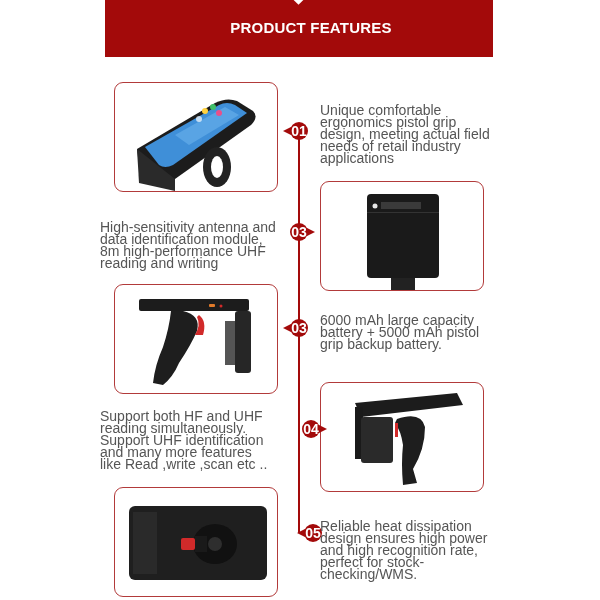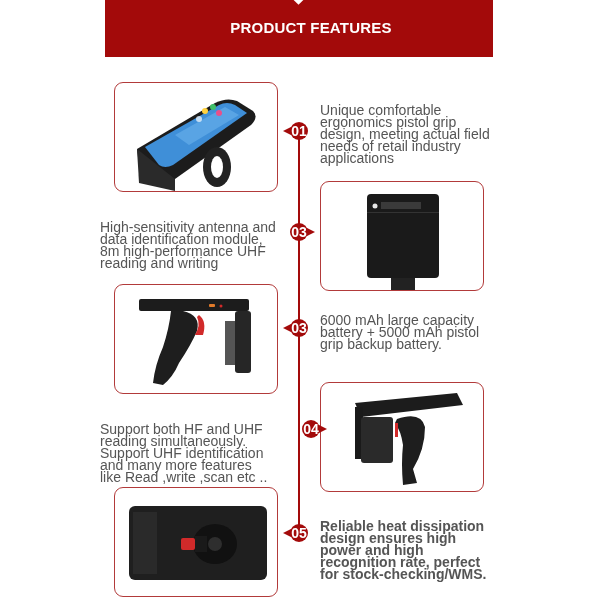--- a/index.html
+++ b/index.html
@@ -81,26 +81,26 @@
 <div class="box" style="left:320px; top:382px;">
   <svg width="162" height="108" viewBox="0 0 162 108">
     <path d="M34 20 L136 10 L142 22 L40 34 Z" fill="#1c1c1c"></path>
     <rect x="34" y="24" width="8" height="52" fill="#1a1a1a"></rect>
     <rect x="40" y="34" width="32" height="46" rx="3" fill="#2a2a2a"></rect>
     <path d="M76 36 Q100 28 104 44 Q104 66 92 86 L96 100 L82 102 Q80 80 82 62 Q80 48 74 40 Z" fill="#1e1e1e"></path>
     <rect x="74" y="40" width="3" height="14" fill="#d12a2a"></rect>
   </svg>
 </div>
 <div class="badge right" style="left:302px; top:420px;">04</div>
-<div class="desc r" style="left:100px; top:410px;margin-top:13px;">Support both HF and UHF reading simultaneously. Support UHF identification and many more features like Read ,write ,scan etc ..</div>
+<div class="desc r" style="left:100px; top:410px;">Support both HF and UHF reading simultaneously. Support UHF identification and many more features like Read ,write ,scan etc ..</div>
 
 <div class="box" style="left:114px; top:487px;">
   <svg width="162" height="108" viewBox="0 0 162 108">
     <rect x="14" y="18" width="138" height="74" rx="6" fill="#1f1f1f"></rect>
     <rect x="18" y="24" width="24" height="62" fill="#2a2a2a"></rect>
     <ellipse cx="100" cy="56" rx="22" ry="20" fill="#111"></ellipse>
     <circle cx="100" cy="56" r="7" fill="#2e2e2e"></circle>
     <rect x="66" y="50" width="14" height="12" rx="2" fill="#d12a2a"></rect>
     <rect x="80" y="48" width="12" height="16" fill="#1a1a1a"></rect>
   </svg>
 </div>
-<div class="badge left" style="left:290px; top:524px;">05</div>
-<div class="desc l" style="left:320px; top:520px;font-weight:bold;">Reliable heat dissipation design ensures high power and high recognition rate, perfect for stock-checking/WMS.</div>
+<div class="badge left" style="left:304px; top:524px;">05</div>
+<div class="desc l" style="left:320px; top:520px;">Reliable heat dissipation design ensures high power and high recognition rate, perfect for stock-checking/WMS.</div>
 
 </body></html>

